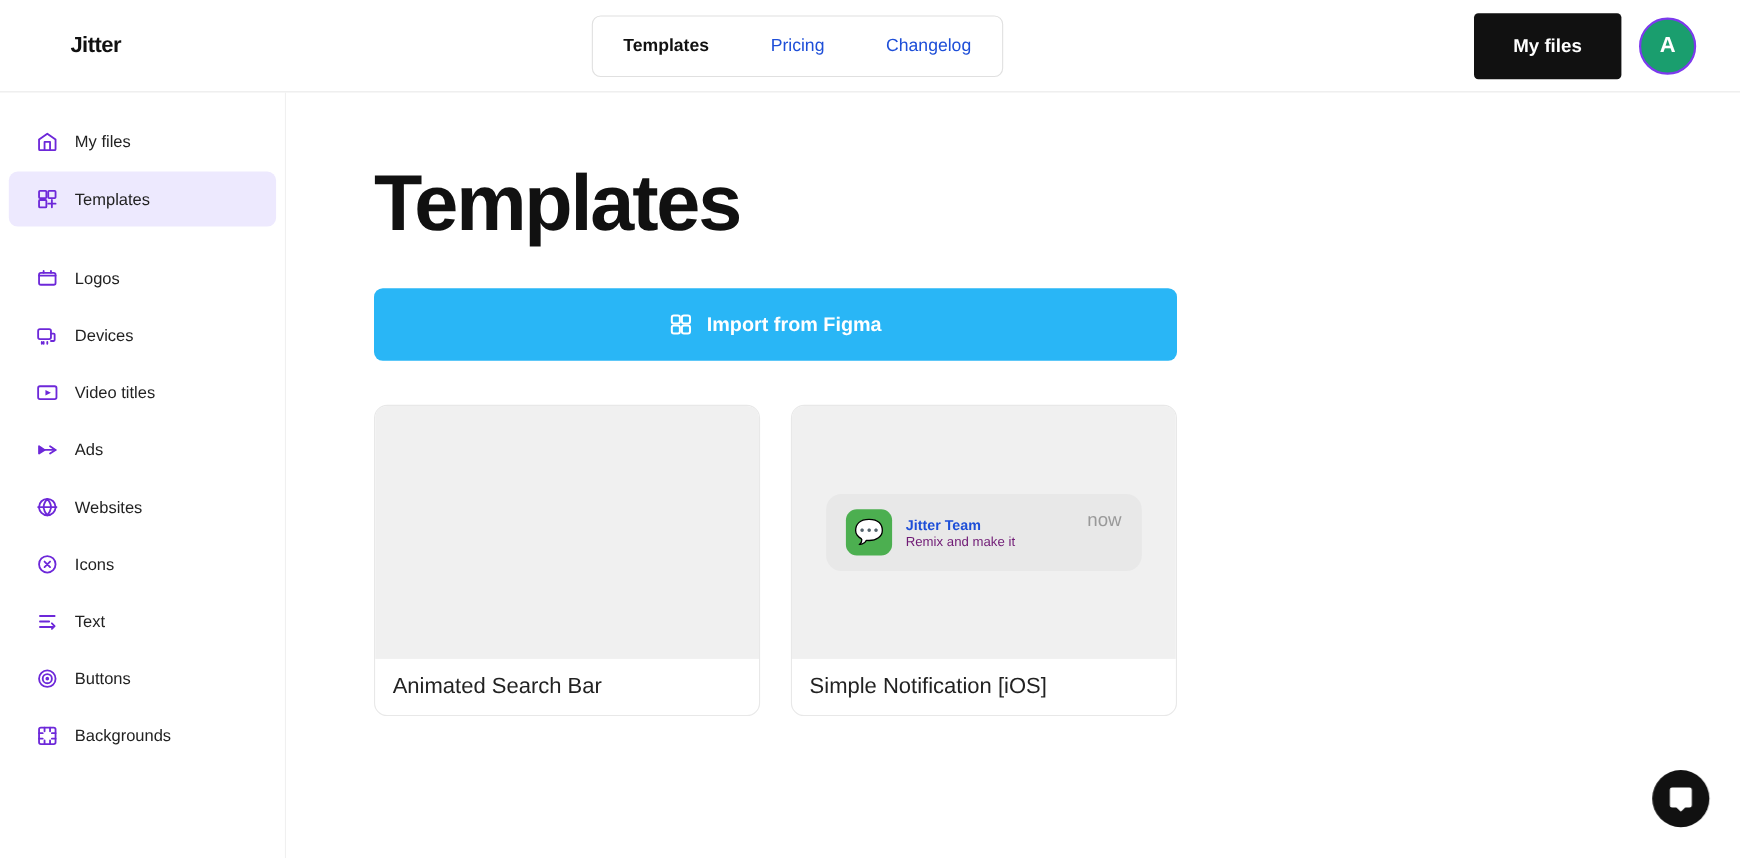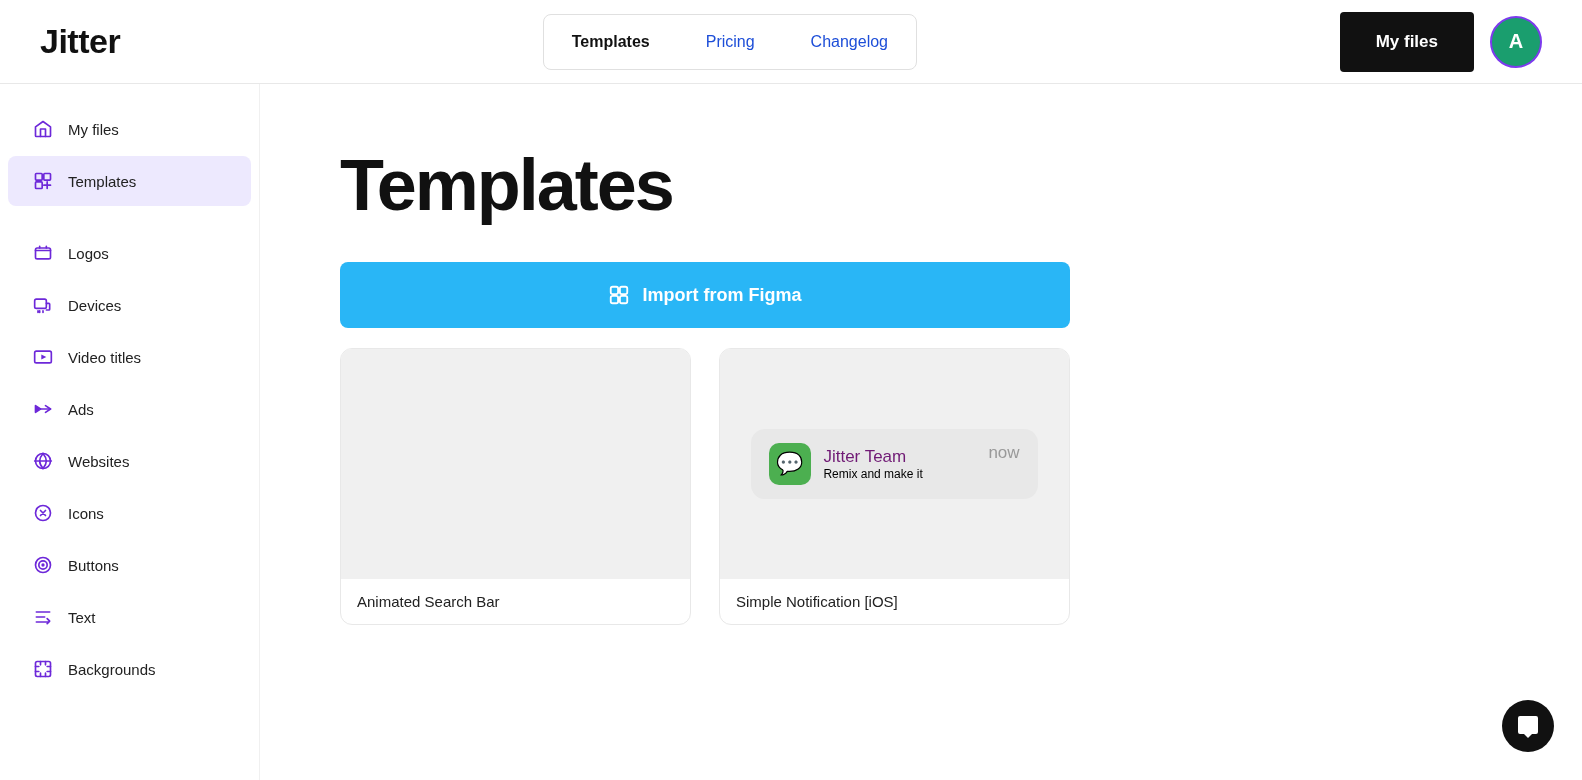--- a/index.html
+++ b/index.html
@@ -8,24 +8,25 @@
     
     .header {
       display: flex;
       align-items: center;
       justify-content: space-between;
       padding: 0 40px;
       height: 84px;
       border-bottom: 1px solid #e8e8e8;
     }
     .logo {
-      font-size: 34px;
+      font-size: 20px;
       font-weight: 800;
       color: #111;
       letter-spacing: -0.5px;
+      margin-left: 24px;
     }
     .header-nav {
       display: flex;
       align-items: center;
       gap: 0;
       border: 1px solid #e0e0e0;
       border-radius: 8px;
       overflow: hidden;
     }
     .header-nav-item {
@@ -132,21 +133,21 @@
       gap: 12px;
       background: #29b6f6;
       color: #fff;
       border: none;
       border-radius: 8px;
       padding: 22px 0;
       width: 100%;
       font-size: 18px;
       font-weight: 600;
       cursor: pointer;
-      margin-bottom: 20px;
+      margin-bottom: 40px;
       max-width: 730px;
     }
 
     
     .cards-row {
       display: flex;
       gap: 28px;
       max-width: 730px;
     }
     .card {
@@ -190,36 +191,36 @@
       align-items: center;
       justify-content: center;
       color: white;
       font-size: 22px;
       flex-shrink: 0;
     }
     .notif-content {
       flex: 1;
     }
     .notif-title {
-      font-size: 17px;
-      font-weight: 400;
-      color: #701a75;
+      font-size: 13px;
+      font-weight: 700;
+      color: #1d4ed8;
     }
     .notif-text {
       font-size: 12px;
-      color: #000000;
+      color: #701a75;
     }
     .notif-time {
       font-size: 17px;
       color: #999;
       align-self: flex-start;
     }
     .card-label {
       padding: 14px 16px;
-      font-size: 15px;
+      font-size: 20px;
       font-weight: 500;
       color: #222;
     }
 
     
     .chat-bubble {
       position: fixed;
       bottom: 28px;
       right: 28px;
       width: 52px;
@@ -342,36 +343,36 @@
           <circle cx="12" cy="12" r="9"></circle>
           <path d="M9 9l6 6M15 9l-6 6"></path>
         </svg>
       </span>
       <span>Icons</span>
     </div>
 
     <div class="sidebar-item">
       <span class="icon sidebar-icon-svg">
         <svg width="20" height="20" viewBox="0 0 24 24" fill="none" stroke="#6d28d9" stroke-width="2" stroke-linecap="round" stroke-linejoin="round">
+          <path d="M4 6h16M4 12h10M4 18h14"></path>
+          <path d="M17 14l3 3-3 3"></path>
+        </svg>
+      </span>
+      <span>Text</span>
+    </div>
+
+    <div class="sidebar-item">
+      <span class="icon sidebar-icon-svg">
+        <svg width="20" height="20" viewBox="0 0 24 24" fill="none" stroke="#6d28d9" stroke-width="2" stroke-linecap="round" stroke-linejoin="round">
           <circle cx="12" cy="12" r="9"></circle>
           <circle cx="12" cy="12" r="5"></circle>
           <circle cx="12" cy="12" r="1" fill="#6d28d9"></circle>
         </svg>
       </span>
       <span>Buttons</span>
-    </div>
-
-    <div class="sidebar-item">
-      <span class="icon sidebar-icon-svg">
-        <svg width="20" height="20" viewBox="0 0 24 24" fill="none" stroke="#6d28d9" stroke-width="2" stroke-linecap="round" stroke-linejoin="round">
-          <path d="M4 6h16M4 12h10M4 18h14"></path>
-          <path d="M17 14l3 3-3 3"></path>
-        </svg>
-      </span>
-      <span>Text</span>
     </div>
 
     <div class="sidebar-item">
       <span class="icon sidebar-icon-svg">
         <svg width="20" height="20" viewBox="0 0 24 24" fill="none" stroke="#6d28d9" stroke-width="2" stroke-linecap="round" stroke-linejoin="round">
           <rect x="3" y="3" width="18" height="18" rx="2"></rect>
           <path d="M3 9h4M3 15h4M9 3v4M15 3v4M21 9h-4M21 15h-4M9 21v-4M15 21v-4"></path>
         </svg>
       </span>
       <span>Backgrounds</span>

